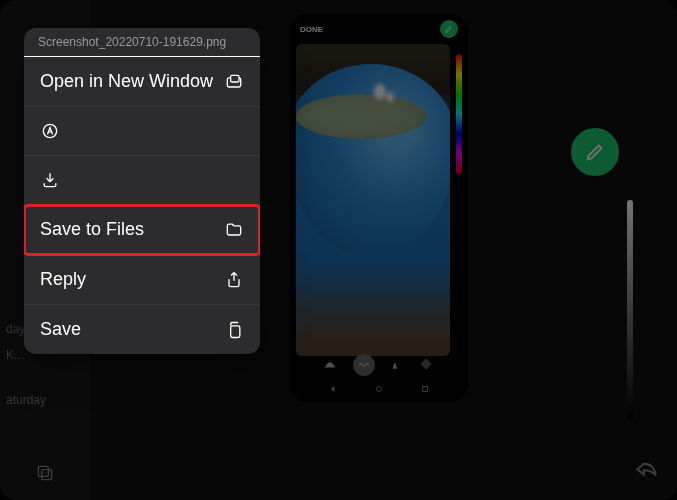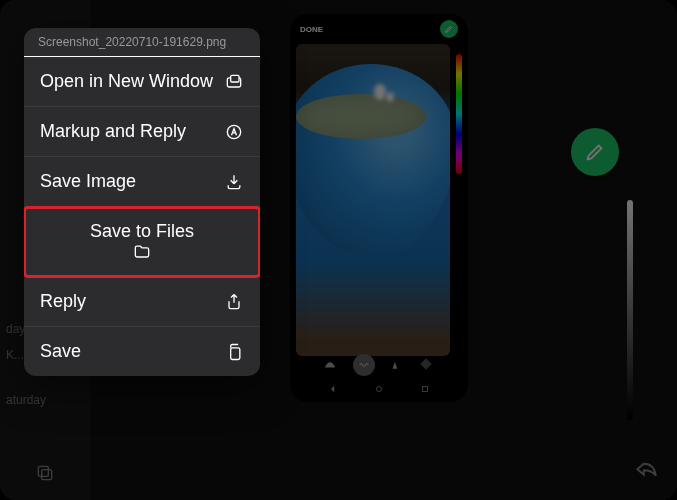--- a/index.html
+++ b/index.html
@@ -177,21 +177,20 @@
   border-bottom: 1px solid #3a3a3c;
   cursor: pointer;
 }
 .menu-item:last-child { border-bottom: none; }
 .menu-item.highlighted {
   outline: 3px solid #d8232a;
   outline-offset: -2px;
   position: relative;
   z-index: 2;
   border-radius: 4px;
-  flex-direction: column;
 }
 .menu-icon { width: 20px; height: 20px; flex-shrink: 0; }
 </style>
 </head>
 <body>
 
 <div class="sidebar">
   <div class="sidebar-item"></div>
   <div class="sidebar-item" style="margin-top:280px">day</div>
   <div class="sidebar-item">K...</div>
@@ -273,31 +272,29 @@
     <span>Open in New Window</span>
     <span class="menu-icon">
       <svg viewBox="0 0 24 24" width="20" height="20" fill="none" stroke="#fff" stroke-width="1.6">
           <rect x="4" y="7" width="16" height="11" rx="2"></rect>
           <rect x="8" y="4" width="10" height="8" rx="1.5" fill="#2c2c2e"></rect>
         </svg>
     </span>
   </div>
 
   <div class="menu-item">
-    <span>Markup and Reply</span>
     <span class="menu-icon">
       <svg viewBox="0 0 24 24" width="20" height="20" fill="none" stroke="#fff" stroke-width="1.6">
           <circle cx="12" cy="12" r="8"></circle>
           <path d="M9 16l3-8 3 8M10 13h4"></path>
         </svg>
     </span>
   </div>
 
   <div class="menu-item">
-    <span>Save Image</span>
     <span class="menu-icon">
       <svg viewBox="0 0 24 24" width="20" height="20" fill="none" stroke="#fff" stroke-width="1.6">
           <path d="M12 4v10m0 0l-4-4m4 4l4-4"></path>
           <path d="M5 16v2a2 2 0 002 2h10a2 2 0 002-2v-2"></path>
         </svg>
     </span>
   </div>
 
   <div class="menu-item highlighted">
     <span>Save to Files</span>

